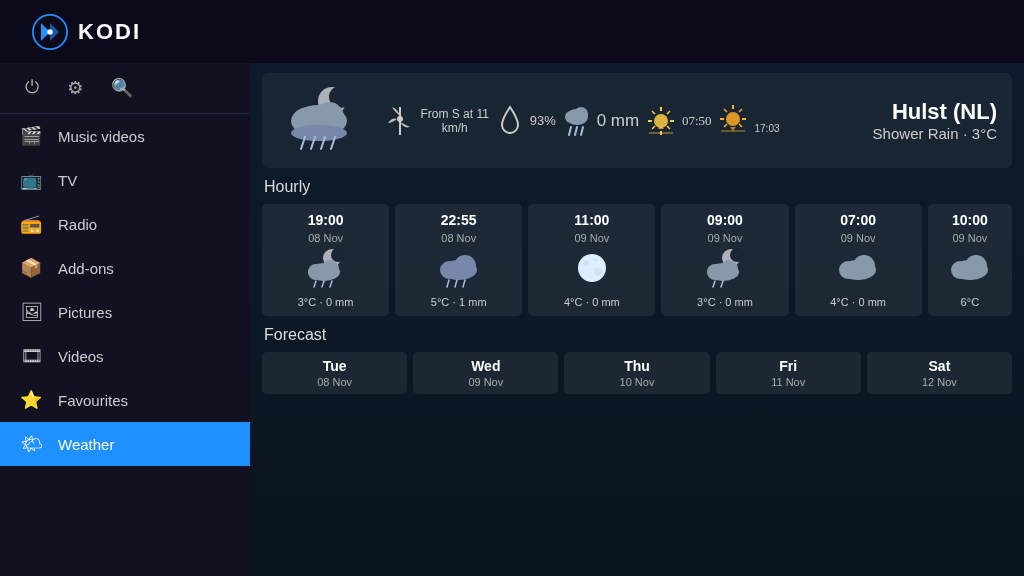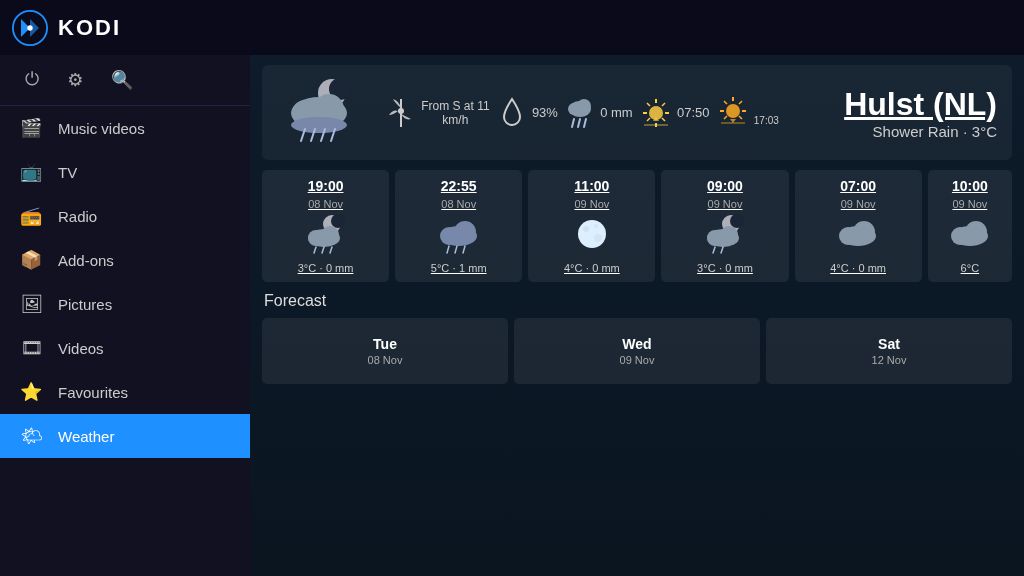--- a/index.html
+++ b/index.html
@@ -13,22 +13,22 @@
       display: flex;
       flex-direction: column;
     }
 
     
     .header {
       background: #0a0a1a;
       display: flex;
       align-items: center;
       justify-content: space-between;
-      padding: 0 12px;
-      height: 55px;
+      padding: 0 32px;
+      height: 63px;
       flex-shrink: 0;
     }
     .header-left {
       display: flex;
       align-items: center;
       gap: 10px;
     }
     .kodi-logo {
       width: 36px;
       height: 36px;
@@ -112,24 +112,23 @@
       background: rgba(255,255,255,0.05);
       border-radius: 6px;
       padding: 10px 15px;
       margin-bottom: 10px;
       gap: 15px;
     }
     .weather-details {
       flex: 1;
     }
     .weather-location {
-      font-size: 32px;
+      font-size: 22px;
       font-weight: bold;
       text-align: right;
-      text-decoration: underline;
     }
     .weather-condition {
       font-size: 15px;
       color: #ccc;
       text-align: right;
     }
     .weather-stats {
       display: flex;
       flex: 2;
       justify-content: space-around;
@@ -151,21 +150,20 @@
       margin-bottom: 8px;
       padding-left: 2px;
     }
 
     
     .hourly-row {
       display: flex;
       gap: 6px;
       margin-bottom: 10px;
       overflow: hidden;
-      text-decoration: underline;
     }
     .hourly-card {
       background: rgba(255,255,255,0.07);
       border-radius: 5px;
       padding: 8px 10px;
       display: flex;
       flex-direction: column;
       align-items: center;
       gap: 4px;
       flex: 1;
@@ -187,21 +185,21 @@
     }
 
     
     .forecast-row {
       display: flex;
       gap: 6px;
     }
     .forecast-card {
       background: rgba(255,255,255,0.07);
       border-radius: 5px;
-      padding: 18px 10px;
+      padding: 6px 10px;
       display: flex;
       flex-direction: column;
       align-items: center;
       gap: 2px;
       flex: 1;
       min-width: 0;
     }
     .forecast-day {
       font-size: 14px;
       font-weight: bold;
@@ -318,39 +316,39 @@
 
         <div class="weather-stat">
           <svg width="32" height="36" viewBox="0 0 32 36">
             <ellipse cx="16" cy="14" rx="11" ry="8" fill="#8899aa"></ellipse>
             <circle cx="10" cy="14" r="6" fill="#8899aa"></circle>
             <circle cx="20" cy="11" r="7" fill="#8899aa"></circle>
             <line x1="10" y1="24" x2="8" y2="32" stroke="#aabbdd" stroke-width="2" stroke-linecap="round"></line>
             <line x1="16" y1="24" x2="14" y2="32" stroke="#aabbdd" stroke-width="2" stroke-linecap="round"></line>
             <line x1="22" y1="24" x2="20" y2="32" stroke="#aabbdd" stroke-width="2" stroke-linecap="round"></line>
           </svg>
-          <span style="font-size:13px; color:#ccc;">0 mm</span>
+          <span style="font-size:17px; color:#ccc;">0 mm</span>
         </div>
 
         <div class="weather-stat">
           <svg width="34" height="36" viewBox="0 0 34 36">
             <circle cx="17" cy="18" r="7" fill="#ffcc44" opacity="0.85"></circle>
             <line x1="17" y1="4" x2="17" y2="8" stroke="#ffcc44" stroke-width="2"></line>
             <line x1="17" y1="28" x2="17" y2="32" stroke="#ffcc44" stroke-width="2"></line>
             <line x1="4" y1="18" x2="8" y2="18" stroke="#ffcc44" stroke-width="2"></line>
             <line x1="26" y1="18" x2="30" y2="18" stroke="#ffcc44" stroke-width="2"></line>
             <line x1="8" y1="8" x2="11" y2="11" stroke="#ffcc44" stroke-width="1.5"></line>
             <line x1="23" y1="23" x2="26" y2="26" stroke="#ffcc44" stroke-width="1.5"></line>
             <line x1="26" y1="8" x2="23" y2="11" stroke="#ffcc44" stroke-width="1.5"></line>
             <line x1="8" y1="26" x2="11" y2="23" stroke="#ffcc44" stroke-width="1.5"></line>
 
             <line x1="5" y1="30" x2="29" y2="30" stroke="#ffcc44" stroke-width="1.5" opacity="0.5"></line>
             <path d="M17,22 L14,26 L20,26Z" fill="#ffcc44" opacity="0.7"></path>
           </svg>
-          <span style="font-size:13px; color:#ccc;">07:50</span>
+          <span style="font-size:13px; color:#ccc;font-family:Liberation Serif, serif;">07:50</span>
         </div>
 
         <div class="weather-stat">
           <svg width="34" height="36" viewBox="0 0 34 36">
             <circle cx="17" cy="16" r="7" fill="#ffaa22" opacity="0.85"></circle>
             <line x1="17" y1="2" x2="17" y2="6" stroke="#ffaa22" stroke-width="2"></line>
             <line x1="4" y1="16" x2="8" y2="16" stroke="#ffaa22" stroke-width="2"></line>
             <line x1="26" y1="16" x2="30" y2="16" stroke="#ffaa22" stroke-width="2"></line>
             <line x1="8" y1="6" x2="11" y2="9" stroke="#ffaa22" stroke-width="1.5"></line>
             <line x1="23" y1="21" x2="26" y2="24" stroke="#ffaa22" stroke-width="1.5"></line>
@@ -363,20 +361,21 @@
         </div>
       </div>
 
       <div class="weather-details">
         <div class="weather-location">Hulst (NL)</div>
         <div class="weather-condition">Shower Rain · 3°C</div>
       </div>
     </div>
 
     <div>
+      <div class="section-label">Hourly</div>
       <div class="hourly-row">
 
         <div class="hourly-card">
           <span class="hourly-time">19:00</span>
           <span class="hourly-date">08 Nov</span>
           <div>
             <svg width="48" height="40" viewBox="0 0 48 40">
               <circle cx="30" cy="10" r="9" fill="#c8c8d0" opacity="0.85"></circle>
               <circle cx="36" cy="7" r="7" fill="#1a2535"></circle>
               <ellipse cx="22" cy="24" rx="16" ry="9" fill="#8899aa"></ellipse>
@@ -472,20 +471,28 @@
       <div class="forecast-row">
         <div class="forecast-card">
           <span class="forecast-day">Tue</span>
           <span class="forecast-date">08 Nov</span>
         </div>
         <div class="forecast-card">
           <span class="forecast-day">Wed</span>
           <span class="forecast-date">09 Nov</span>
         </div>
         <div class="forecast-card">
+          <span class="forecast-day">Thu</span>
+          <span class="forecast-date">10 Nov</span>
+        </div>
+        <div class="forecast-card">
+          <span class="forecast-day">Fri</span>
+          <span class="forecast-date">11 Nov</span>
+        </div>
+        <div class="forecast-card">
           <span class="forecast-day">Sat</span>
           <span class="forecast-date">12 Nov</span>
         </div>
       </div>
     </div>
 
   </div>
 </div>
 
 </body></html>

